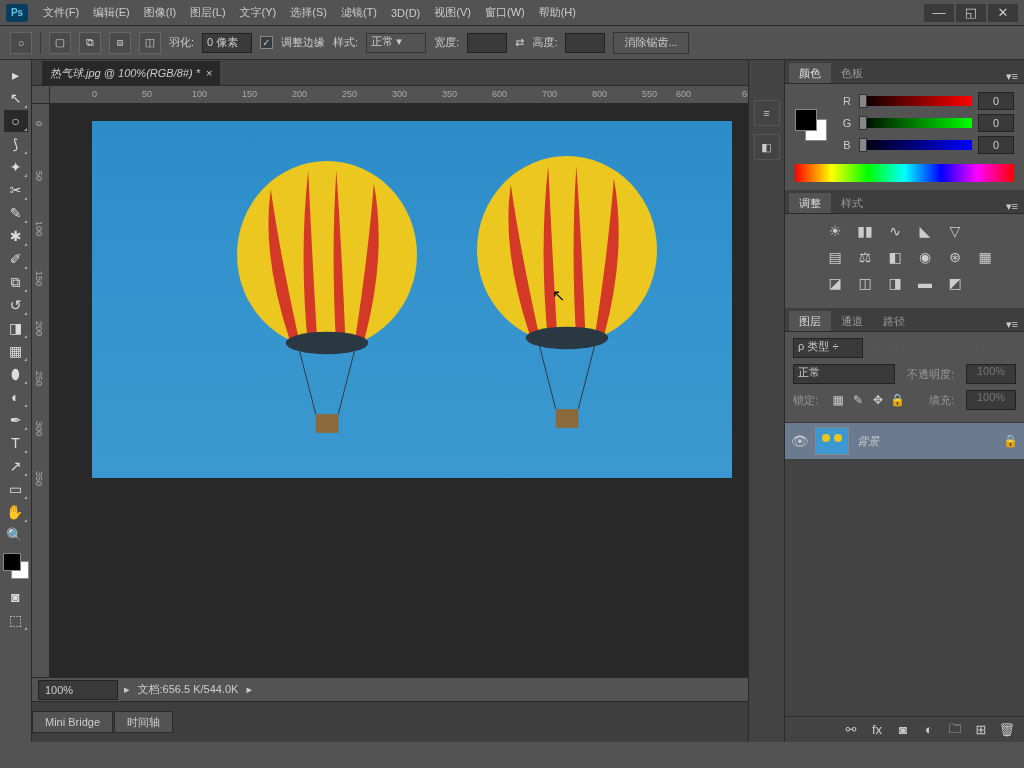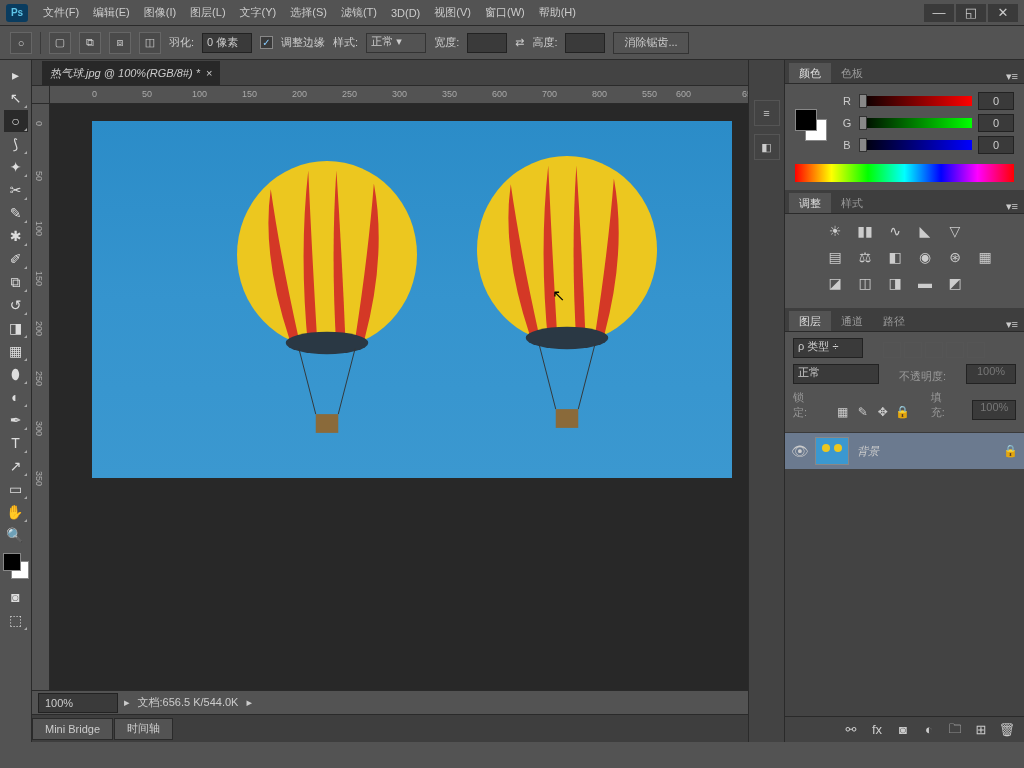--- a/index.html
+++ b/index.html
@@ -35,21 +35,21 @@
 .ruler-corner{position:absolute;top:0;left:0;width:18px;height:18px;background:#535353;border:1px solid #2a2a2a;border-top:none;border-left:none}
 .ruler-tick{font-size:9px;color:#aaa;position:absolute;top:3px}
 .ruler-tick-v{font-size:9px;color:#aaa;position:absolute;left:2px;writing-mode:vertical-lr}
 .canvas{position:absolute;top:35px;left:60px;width:640px;height:357px;background:linear-gradient(180deg,#2b8cc8 0%,#3594ce 50%,#3b98d0 100%)}
 .balloon{position:absolute;width:190px;height:300px}
 .balloon svg{width:100%;height:100%}
 .cursor{position:absolute;top:165px;left:460px;font-size:16px;color:#000}
 .statusbar{height:24px;background:#535353;display:flex;align-items:center;border-top:1px solid #2a2a2a}
 .zoom-box{width:80px;height:20px;background:#3a3a3a;border:1px solid #222;margin:0 6px;padding:0 6px;display:flex;align-items:center}
 .status-info{padding:0 8px;color:#ccc}
-.bottom-tabs{height:28px;background:#3e3e3e;display:flex;align-items:center;border-top:1px solid #2a2a2a}
+.bottom-tabs{height:41px;background:#3e3e3e;display:flex;align-items:center;border-top:1px solid #2a2a2a}
 .btab{height:22px;padding:0 12px;background:#535353;border:1px solid #2a2a2a;display:flex;align-items:center;margin-right:1px;cursor:pointer}
 .dock-strip{width:36px;background:#434343;border-left:1px solid #2a2a2a;padding-top:40px;display:flex;flex-direction:column;align-items:center;gap:8px}
 .dock-icon{width:26px;height:26px;border:1px solid #555;display:flex;align-items:center;justify-content:center;cursor:pointer}
 .panels{width:240px;background:#535353;border-left:1px solid #2a2a2a;display:flex;flex-direction:column}
 .panel-tabs{height:24px;background:#3e3e3e;display:flex;align-items:flex-end;padding-left:4px;border-bottom:1px solid #2a2a2a}
 .ptab{height:20px;padding:0 10px;display:flex;align-items:center;cursor:pointer;color:#999}
 .ptab.active{background:#535353;color:#ddd}
 .panel-menu{margin-left:auto;padding:0 6px;cursor:pointer}
 .color-panel{padding:8px 10px}
 .color-row{display:flex;align-items:center;gap:6px;margin-bottom:6px}
@@ -64,21 +64,21 @@
 .slider-b{background:linear-gradient(90deg,#000,#00f)}
 .slider-thumb{position:absolute;left:0;top:-2px;width:8px;height:14px;background:#888;border:1px solid #333}
 .slider-val{width:36px;height:18px;background:#3a3a3a;border:1px solid #222;text-align:center;line-height:16px}
 .spectrum{height:18px;margin-top:6px;background:linear-gradient(90deg,#f00,#ff0,#0f0,#0ff,#00f,#f0f,#f00)}
 .adjust-panel{padding:8px 10px}
 .adjust-title{color:#bbb;margin-bottom:8px}
 .adjust-icons{display:flex;gap:10px;margin-bottom:8px;padding-left:30px}
 .adj-icon{width:20px;height:18px;display:flex;align-items:center;justify-content:center;cursor:pointer;font-size:14px}
 .layers-panel{flex:1;display:flex;flex-direction:column}
 .layer-controls{padding:6px 8px;border-bottom:1px solid #3a3a3a}
-.lc-row{display:flex;align-items:flex-end;gap:20px;margin-bottom:6px}
+.lc-row{display:flex;align-items:center;gap:12px;margin-bottom:6px}
 .lc-select{flex:1;height:20px;background:#3a3a3a;border:1px solid #222;color:#ccc;padding:0 4px}
 .lc-opacity{width:50px;height:20px;background:#3a3a3a;border:1px solid #222;text-align:center;color:#777}
 .lc-label{color:#999}
 .layer-list{flex:1;background:#434343;overflow:auto}
 .layer-item{height:36px;background:#6b7a8f;display:flex;align-items:center;padding:0 6px;gap:8px}
 .layer-eye{width:16px;font-size:14px;cursor:pointer}
 .layer-thumb{width:34px;height:28px;background:#3b98d0;border:1px solid #888;position:relative}
 .layer-thumb::after{content:"";position:absolute;top:6px;left:6px;width:8px;height:8px;background:#ecc71f;border-radius:50%}
 .layer-thumb::before{content:"";position:absolute;top:6px;left:18px;width:8px;height:8px;background:#ecc71f;border-radius:50%}
 .layer-name{flex:1;font-style:italic}

